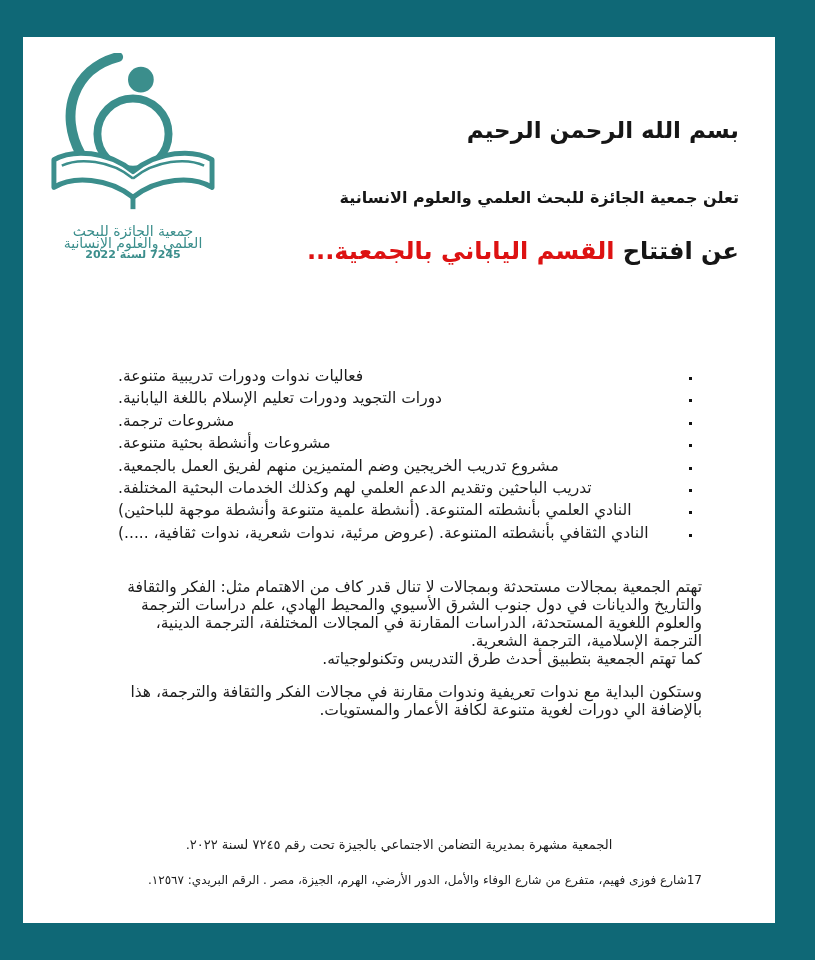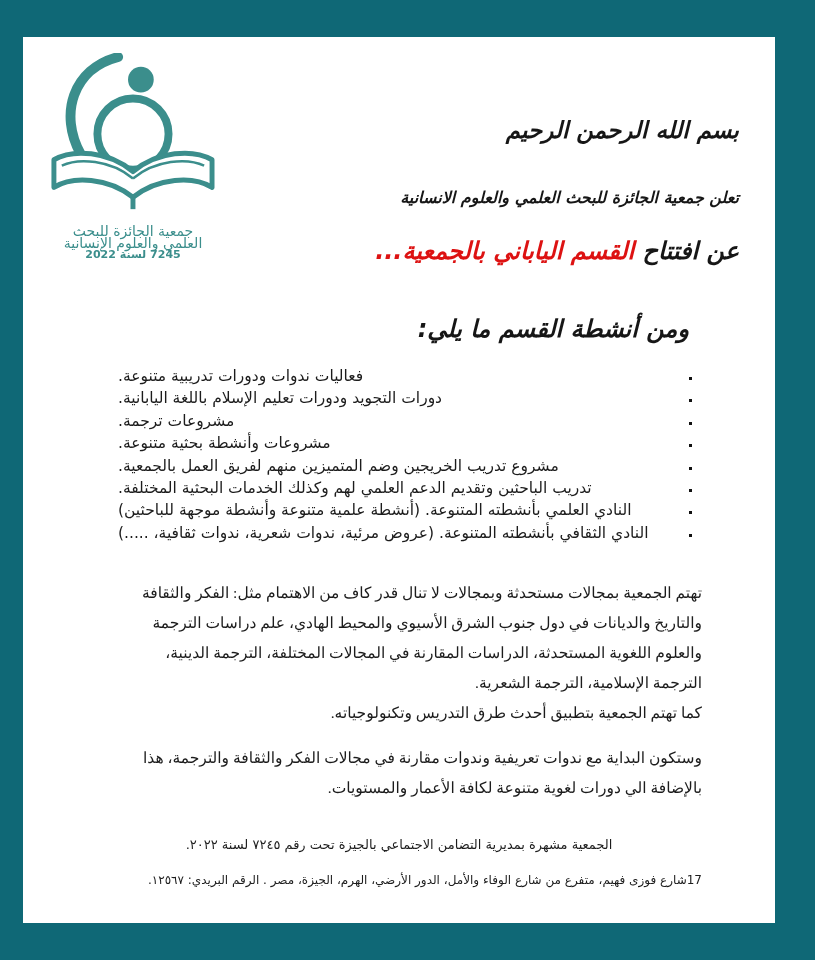--- a/index.html
+++ b/index.html
@@ -13,42 +13,42 @@
     background:#ffffff;direction:rtl;
   }
   
   .logo{position:absolute;right:560px;left:28px;top:16px;height:232px;text-align:center;direction:rtl;}
   .logo svg{display:block;margin:0 auto;}
   .logo-caption{color:#3b8e8c;font-weight:normal;font-size:14px;line-height:12px;margin-top:2px;}
   .logo-caption2{color:#3b8e8c;font-weight:bold;font-size:11px;line-height:11px;}
   
   .callig{
     position:absolute;right:36px;text-align:right;color:#161616;
-    font-weight:bold;font-style:italic;letter-spacing:-0.5px;white-space:nowrap;
+    font-weight:bold;letter-spacing:-0.5px;white-space:nowrap;
   }
   .l-bismillah{top:80px;font-size:23px;}
   .l-announce{top:151px;font-size:16px;}
   .l-open{top:200px;font-size:24px;}
   .l-open .red{color:#dd1212;}
   
   .heading{
     position:absolute;top:278px;right:86px;color:#161616;
     font-weight:bold;font-style:italic;font-size:24px;letter-spacing:-0.5px;white-space:nowrap;
   }
   
   .bullets{
     position:absolute;top:328px;right:60px;left:95px;margin:0;
     padding:0 36px 0 0;list-style-type:square;
     font-size:15.5px;line-height:22.4px;color:#1c1c1c;text-align:left;
   }
   .bullets li::marker{font-size:11px;color:#111;}
   
   .bodytext{
     position:absolute;top:541px;right:73px;left:103px;
-    font-size:15.5px;line-height:30px;color:#1c1c1c;text-align:right;font-family:Liberation Serif, serif;
+    font-size:15.5px;line-height:18px;color:#1c1c1c;text-align:right;
   }
   .bodytext p{margin:0;}
   .bodytext p.gap{margin-top:15px;}
   
   .footer-reg{
     position:absolute;top:800px;left:0;right:0;text-align:center;
     font-size:13px;color:#1c1c1c;
   }
   .footer-addr{
     position:absolute;top:836px;right:73px;left:100px;text-align:right;
@@ -75,21 +75,20 @@
       <path d="M87 146 L 87 158" fill="none" stroke="#3b8e8c" stroke-width="5"></path>
     </svg>
     <div class="logo-caption">جمعية الجائزة للبحث العلمي والعلوم الإنسانية</div>
     <div class="logo-caption2">7245 لسنة 2022</div>
   </div>
 
   <div class="callig l-bismillah">بسم الله الرحمن الرحيم</div>
   <div class="callig l-announce">تعلن جمعية الجائزة للبحث العلمي والعلوم الانسانية</div>
   <div class="callig l-open"><span>عن افتتاح </span><span class="red">القسم الياباني بالجمعية...</span></div>
 
-  <div class="heading">ومن أنشطة القسم ما يلي:</div>
 
   <ul class="bullets">
     <li>فعاليات ندوات ودورات تدريبية متنوعة.</li>
     <li>دورات التجويد ودورات تعليم الإسلام باللغة اليابانية.</li>
     <li>مشروعات ترجمة.</li>
     <li>مشروعات وأنشطة بحثية متنوعة.</li>
     <li>مشروع تدريب الخريجين وضم المتميزين منهم لفريق العمل بالجمعية.</li>
     <li>تدريب الباحثين وتقديم الدعم العلمي لهم وكذلك الخدمات البحثية المختلفة.</li>
     <li>النادي العلمي بأنشطته المتنوعة. (أنشطة علمية متنوعة وأنشطة موجهة للباحثين)</li>
     <li>النادي الثقافي بأنشطته المتنوعة. (عروض مرئية، ندوات شعرية، ندوات ثقافية، .....)</li>

